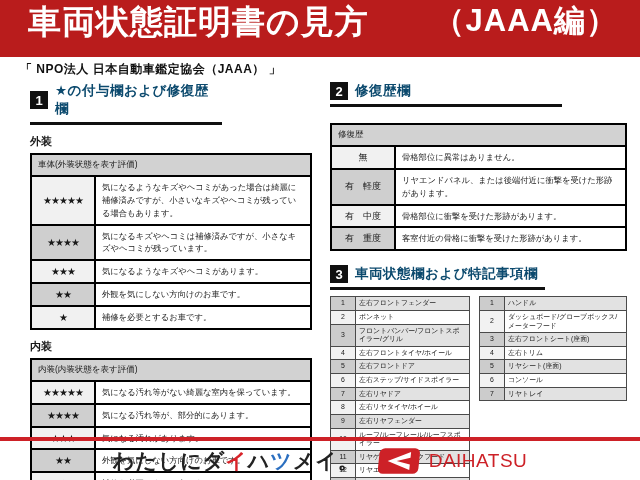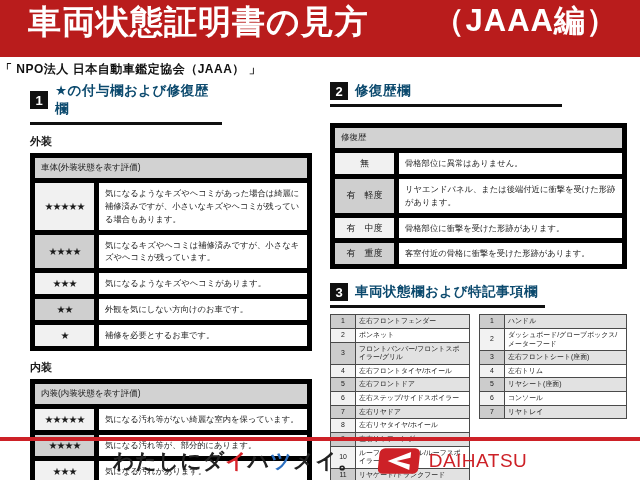--- a/index.html
+++ b/index.html
@@ -13,21 +13,21 @@
   
   .banner {
     position:absolute; top:0; left:0; width:640px; height:57px;
     background:#b91c1c; display:flex; align-items:flex-start;
     padding:0 22px 0 28px; justify-content:space-between;
   }
   .banner .t1 { color:#fff; font-weight:bold; font-size:33px; letter-spacing:1px; }
   .banner .t2 { color:#fff; font-weight:bold; font-size:31px; letter-spacing:1px; }
 
   .subtitle {
-    position:absolute; top:61px; left:0;
+    position:absolute; top:61px; left:20px;
     font-size:12px; font-weight:bold; color:#111; letter-spacing:0.5px;
   }
 
   
   .sec-head { display:flex; align-items:center; gap:7px;
     border-bottom:3px solid #101010; padding-bottom:4px; }
   .sec-num {
     width:18px; height:18px; background:#101010; color:#fff;
     font-size:13px; font-weight:bold; display:flex; align-items:center;
     justify-content:center; flex:0 0 18px;
@@ -37,21 +37,21 @@
   
   .col-left  { position:absolute; top:82px; left:30px;  width:282px; }
   .col-right { position:absolute; top:82px; left:330px; width:297px; }
 
   .grp-label { font-size:11px; font-weight:bold; margin:9px 0 4px 0; }
 
   
   .tbl { width:100%; border:1px solid #4a4a4a; border-collapse:collapse; }
   .tbl .hrow { background:#d2d2d2; }
   .tbl .hrow td { font-size:8.5px; padding:4px 6px; }
-  .tbl td { border:5px solid #000000; vertical-align:middle; }
+  .tbl td { border:2px solid #000000; vertical-align:middle; }
   .tbl .c-label { width:64px; text-align:center; font-size:10px; letter-spacing:-1px; white-space:nowrap; }
   .tbl .c-desc  { font-size:8.3px; padding:4px 6px; line-height:1.55; background:#fff; }
   .tbl tr.alt-a .c-label { background:#f1f1f1; }
   .tbl tr.alt-b .c-label { background:#cfcfcf; }
   .rep .c-label { font-size:9px; letter-spacing:0; }
 
   
   .lists { display:flex; gap:9px; margin-top:6px; }
   .ltbl { border:1px solid #4a4a4a; border-collapse:collapse; }
   .ltbl-left  { width:140px; }

